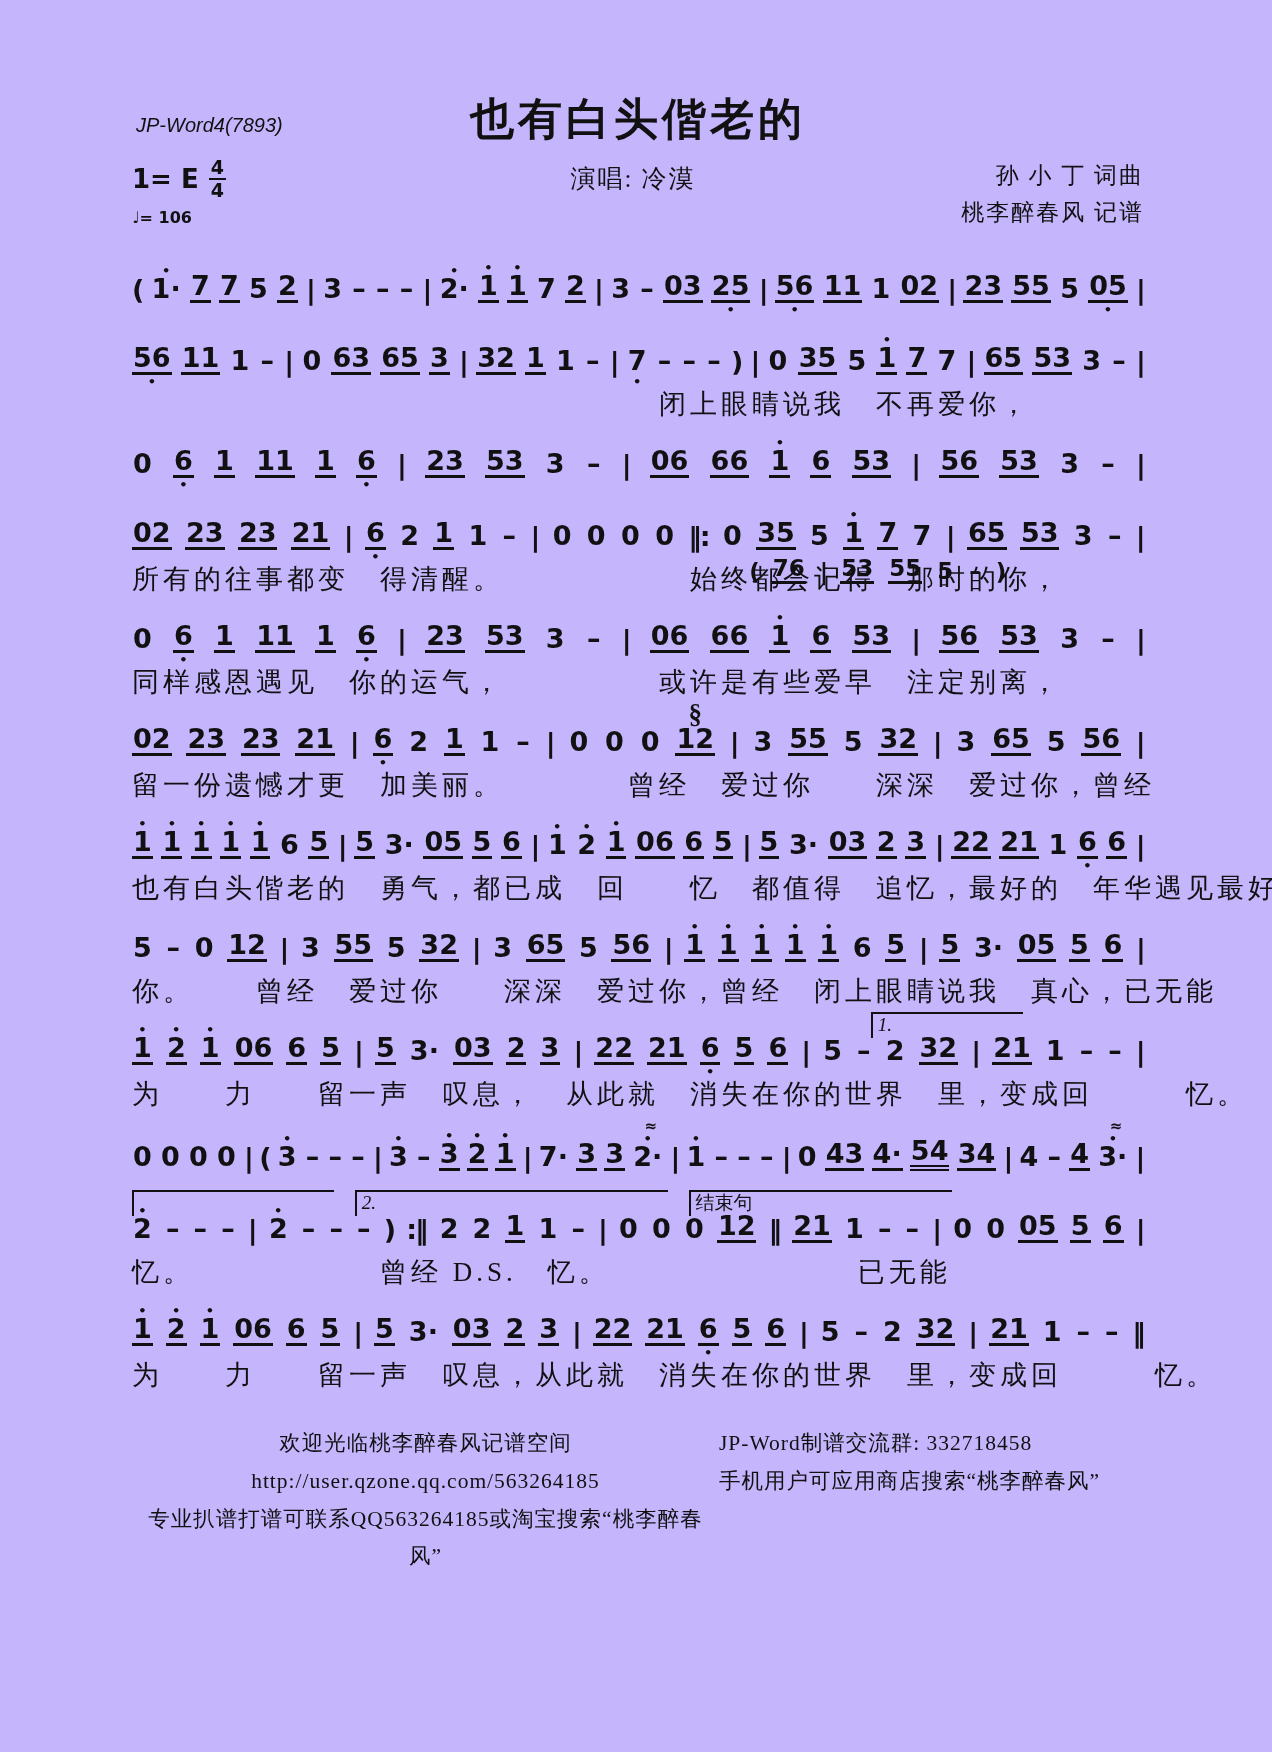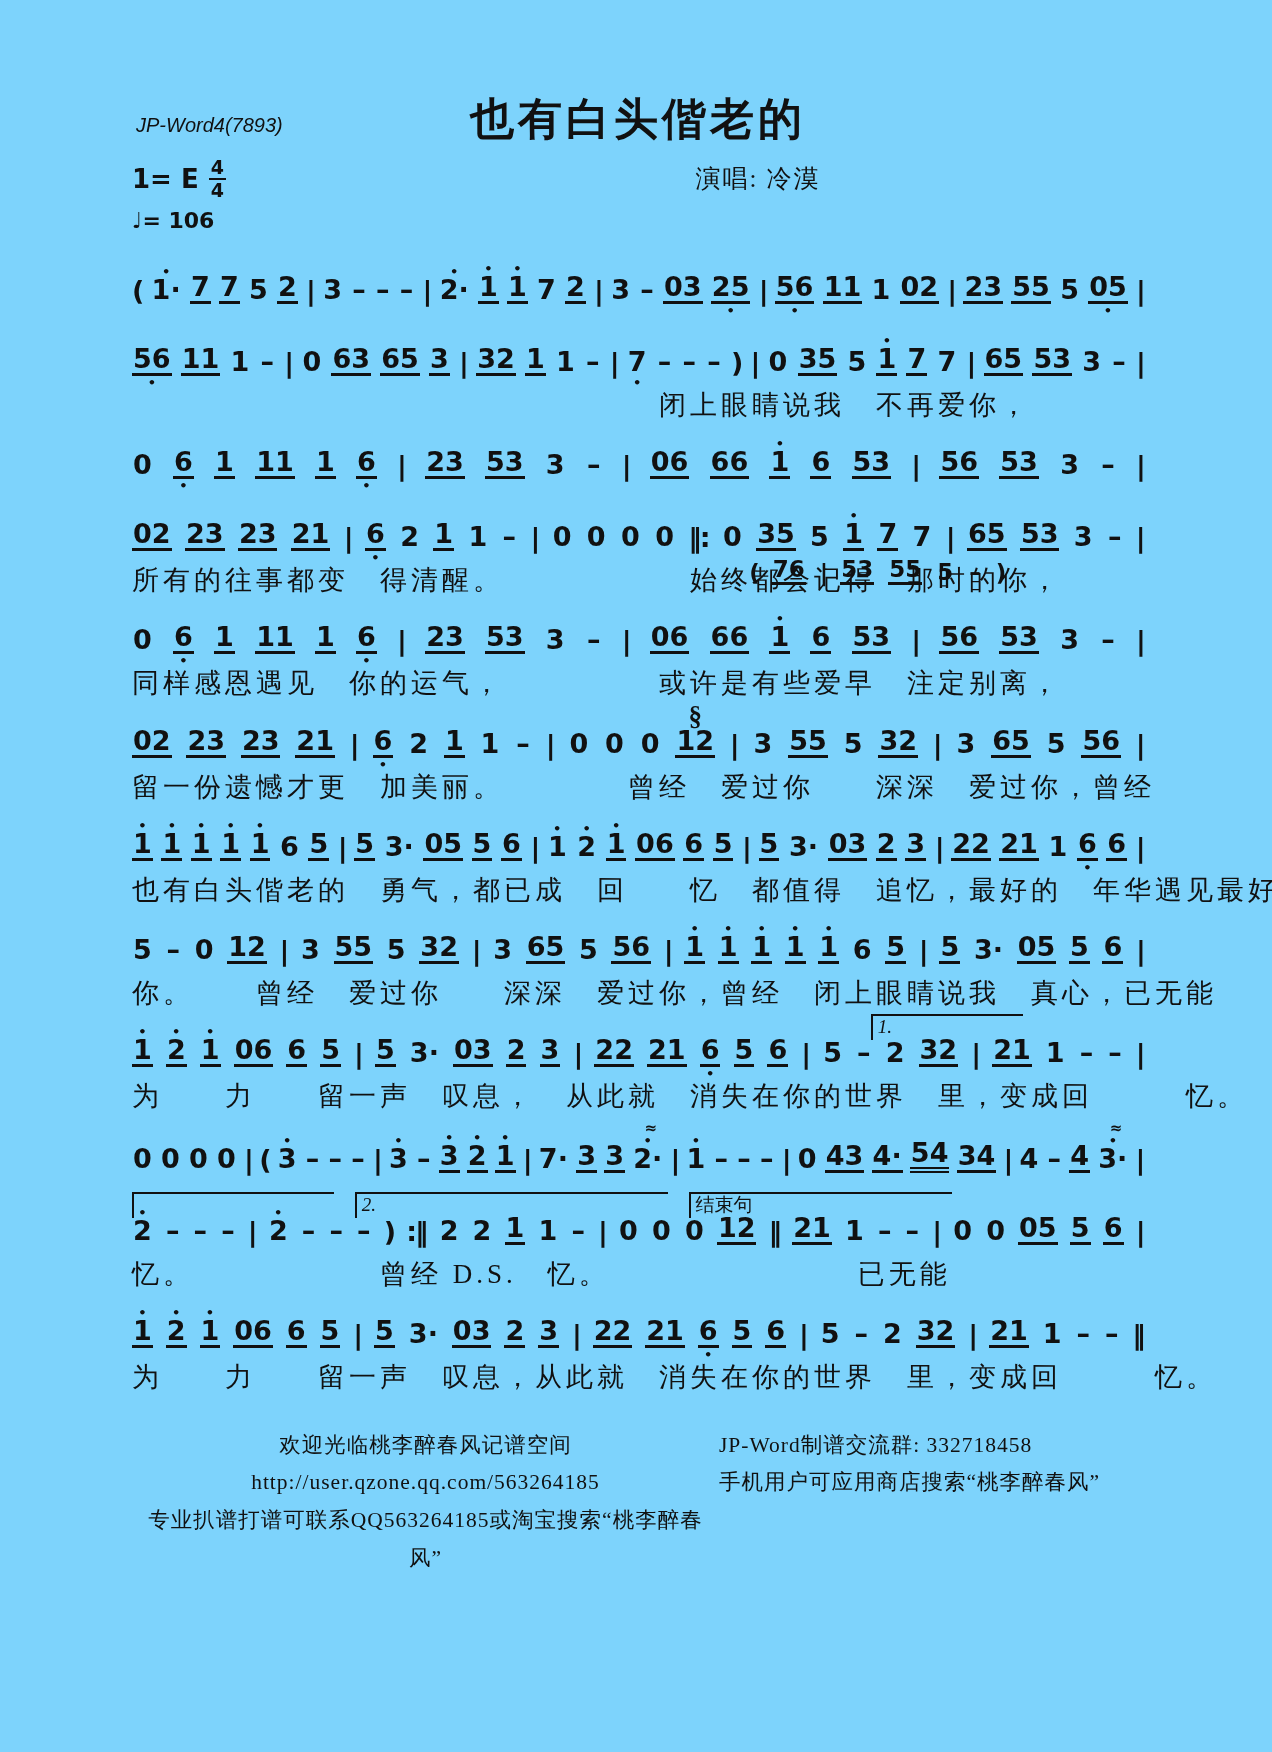--- a/index.html
+++ b/index.html
@@ -1,34 +1,34 @@
 <!DOCTYPE html>
 <html><head>
 <meta charset="utf-8">
 <style>
   html,body{margin:0;padding:0;background:#888;}
   .page{
-    width:1272px;height:1752px;background:#7dd3fc;margin:0 auto;
+    width:1272px;height:1752px;background:#c4b5fd;margin:0 auto;
     box-sizing:border-box;padding:96px 128px 30px 132px;
     overflow:hidden;color:#111;
     font-family:"Liberation Serif",serif;
   }
   
   .header{position:relative;}
   .watermark{position:absolute;left:4px;top:18px;font-style:italic;
     font-family:"Liberation Sans",sans-serif;font-size:20px;}
   .title{text-align:center;font-size:44px;font-weight:bold;letter-spacing:4px;line-height:1.1;}
   .head-row{display:flex;align-items:flex-start;margin-top:14px;}
   .keyblock{width:240px;font-family:"DejaVu Sans",sans-serif;font-weight:bold;}
   .keyline{display:flex;align-items:center;font-size:26px;}
   .meter{display:inline-flex;flex-direction:column;text-align:center;margin-left:10px;
     font-size:19px;line-height:1;}
   .meter .num{border-bottom:2px solid #111;padding:0 2px 1px;}
   .meter .den{padding:1px 2px 0;}
-  .tempoline{font-size:22px;margin-top:8px;}
+  .tempoline{font-size:16px;margin-top:8px;}
   .singer{flex:1;text-align:center;font-size:25px;letter-spacing:2px;padding-top:4px;}
   .credits{width:250px;text-align:right;font-size:23px;line-height:1.6;letter-spacing:2px;}
   
   .score{margin-top:20px;}
   .system{position:relative;margin-bottom:7px;}
   .notes{display:flex;justify-content:space-between;align-items:flex-end;
     font-family:"DejaVu Sans",sans-serif;font-weight:bold;font-size:27px;line-height:1;
     padding:20px 0 14px;}
   .note{position:relative;text-align:center;}
   .note .base{display:inline-block;padding:0 1px 1px;}
@@ -68,20 +68,24 @@
           <span class="meter">
             <span class="num">4</span>
             <span class="den">4</span>
           </span>
         </div>
         <div class="tempoline">
           <span>♩</span><span>= 106</span>
         </div>
       </div>
       <div class="singer">演唱: 冷漠</div>
+      <div class="credits">
+        <div>孙 小 丁 词曲</div>
+        <div>桃李醉春风 记谱</div>
+      </div>
     </div>
   </div>
 
   <div class="score" id="score">
       <div class="system">
         <div class="notes">
           <span class="bar">(</span>
           <span class="note"><span class="base">1·</span><span class="mark above">•</span></span>
           <span class="note u1"><span class="base">7</span></span>
           <span class="note u1"><span class="base">7</span></span>

